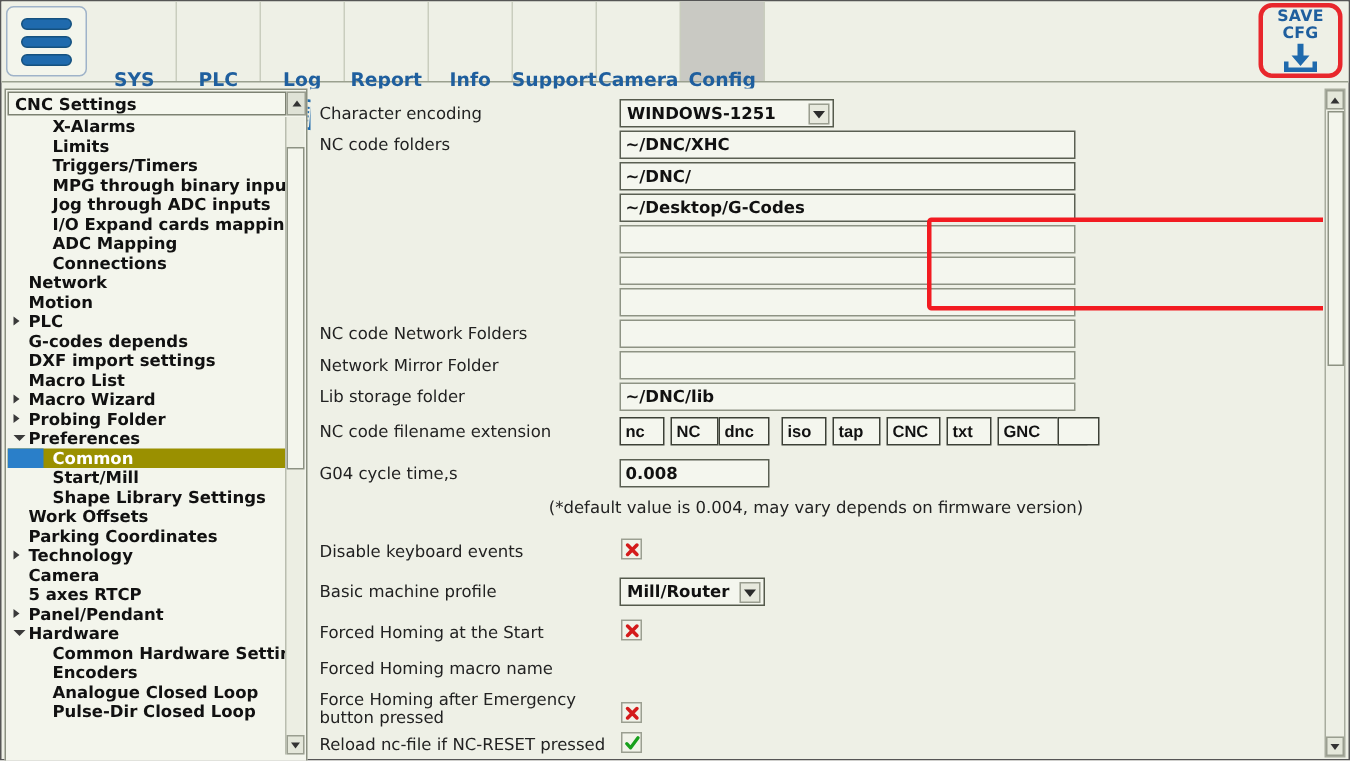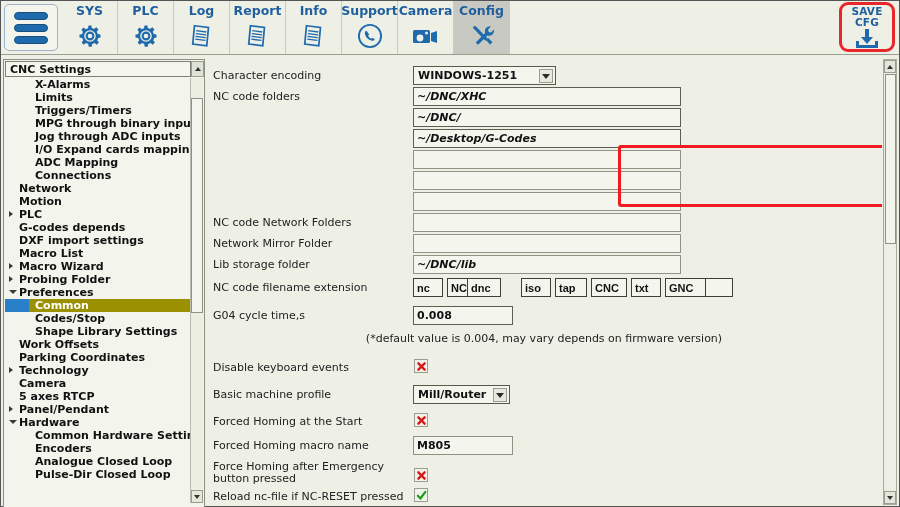--- a/index.html
+++ b/index.html
@@ -72,20 +72,21 @@
   .nav-tab:first-of-type { border-left: 1px solid #c9cdbe; }
   .nav-tab.active {
     background: #c9c9c3;
   }
   .nav-tab .lbl {
     font-size: 12.5px;
     font-weight: bold;
     color: #1f5f9e;
     line-height: 14px;
     white-space: nowrap;
+    margin-top: 42px;
   }
   .nav-tab .ico {
     margin-top: 2px;
     width: 34px;
     height: 32px;
     display: flex;
     align-items: center;
     justify-content: center;
   }
   .nav-spacer { flex: 1; }
@@ -281,21 +282,21 @@
     background: #f4f6ee;
     border: 1px solid #8e9384;
     font-family: "DejaVu Sans", "Liberation Sans", sans-serif;
     font-size: 11px;
     font-weight: bold;
     color: #111;
     padding: 0 3px;
     line-height: 17px;
     cursor: text;
   }
-  .finput.wide { width: 268px; font-style: italic; }
+  .finput.wide { width: 304px; }
   .finput.med  { width: 100px; }
   .finput.sel {
     border: 1px solid #5a5f52;
     background: #f4f6ee;
   }
 
   .fselect {
     position: absolute;
     left: 206px;
     top: 0;
@@ -588,21 +589,21 @@
         </div>
         <div class="tnode lvl1">
           <span class="arrow open"></span>
           <span class="tlabel">Preferences</span>
         </div>
         <div class="tnode lvl2 selected">
           <span class="selbar"></span>
           <span class="tlabel">Common</span>
         </div>
         <div class="tnode lvl2">
-          <span class="tlabel">Codes/Stop</span>
+          <span class="tlabel">Start/Mill</span>
         </div>
         <div class="tnode lvl2">
           <span class="tlabel">Shape Library Settings</span>
         </div>
         <div class="tnode lvl1">
           <span class="tlabel">Work Offsets</span>
         </div>
         <div class="tnode lvl1">
           <span class="tlabel">Parking Coordinates</span>
         </div>
@@ -691,21 +692,21 @@
     <div class="row" style="top:196px;">
       <div class="flabel">Lib storage folder</div>
       <input class="finput wide" value="~/DNC/lib" style="">
     </div>
 
     <div class="row" style="top:219px;">
       <div class="flabel">NC code filename extension</div>
       <div id="ext-holder">
           <input class="extbox" value="nc" style="left: 206px; width: 30px;">
           <input class="extbox" value="NC" style="left: 240px; width: 32px;">
-          <input class="extbox" value="dnc" style="left: 260px; width: 34px;">
+          <input class="extbox" value="dnc" style="left: 272px; width: 34px;">
           <input class="extbox" value="iso" style="left: 314px; width: 30px;">
           <input class="extbox" value="tap" style="left: 348px; width: 32px;">
           <input class="extbox" value="CNC" style="left: 384px; width: 36px;">
           <input class="extbox" value="txt" style="left: 424px; width: 30px;">
           <input class="extbox" value="GNC" style="left: 458px; width: 60px;">
           <input class="extbox" style="left: 498px; width: 28px;">
         </div>
     </div>
 
     <div class="row" style="top:247px;">
@@ -737,21 +738,20 @@
       <div class="flabel">Forced Homing at the Start</div>
       <div class="chk">
         <svg width="11" height="11" viewBox="0 0 12 12">
           <path stroke="#d41b1b" stroke-width="2.6" stroke-linecap="round" d="M2.6 2.6l6.8 6.8M9.4 2.6l-6.8 6.8"></path>
         </svg>
       </div>
     </div>
 
     <div class="row" style="top:377px;">
       <div class="flabel">Forced Homing macro name</div>
-      <input class="finput med" value="M805" style="">
     </div>
 
     <div class="row" style="top:400px; height:30px;">
       <div class="flabel two" style="top:2px;">Force Homing after Emergency button pressed</div>
       <div class="chk" style="top:9px;">
         <svg width="11" height="11" viewBox="0 0 12 12">
           <path stroke="#d41b1b" stroke-width="2.6" stroke-linecap="round" d="M2.6 2.6l6.8 6.8M9.4 2.6l-6.8 6.8"></path>
         </svg>
       </div>
     </div>

